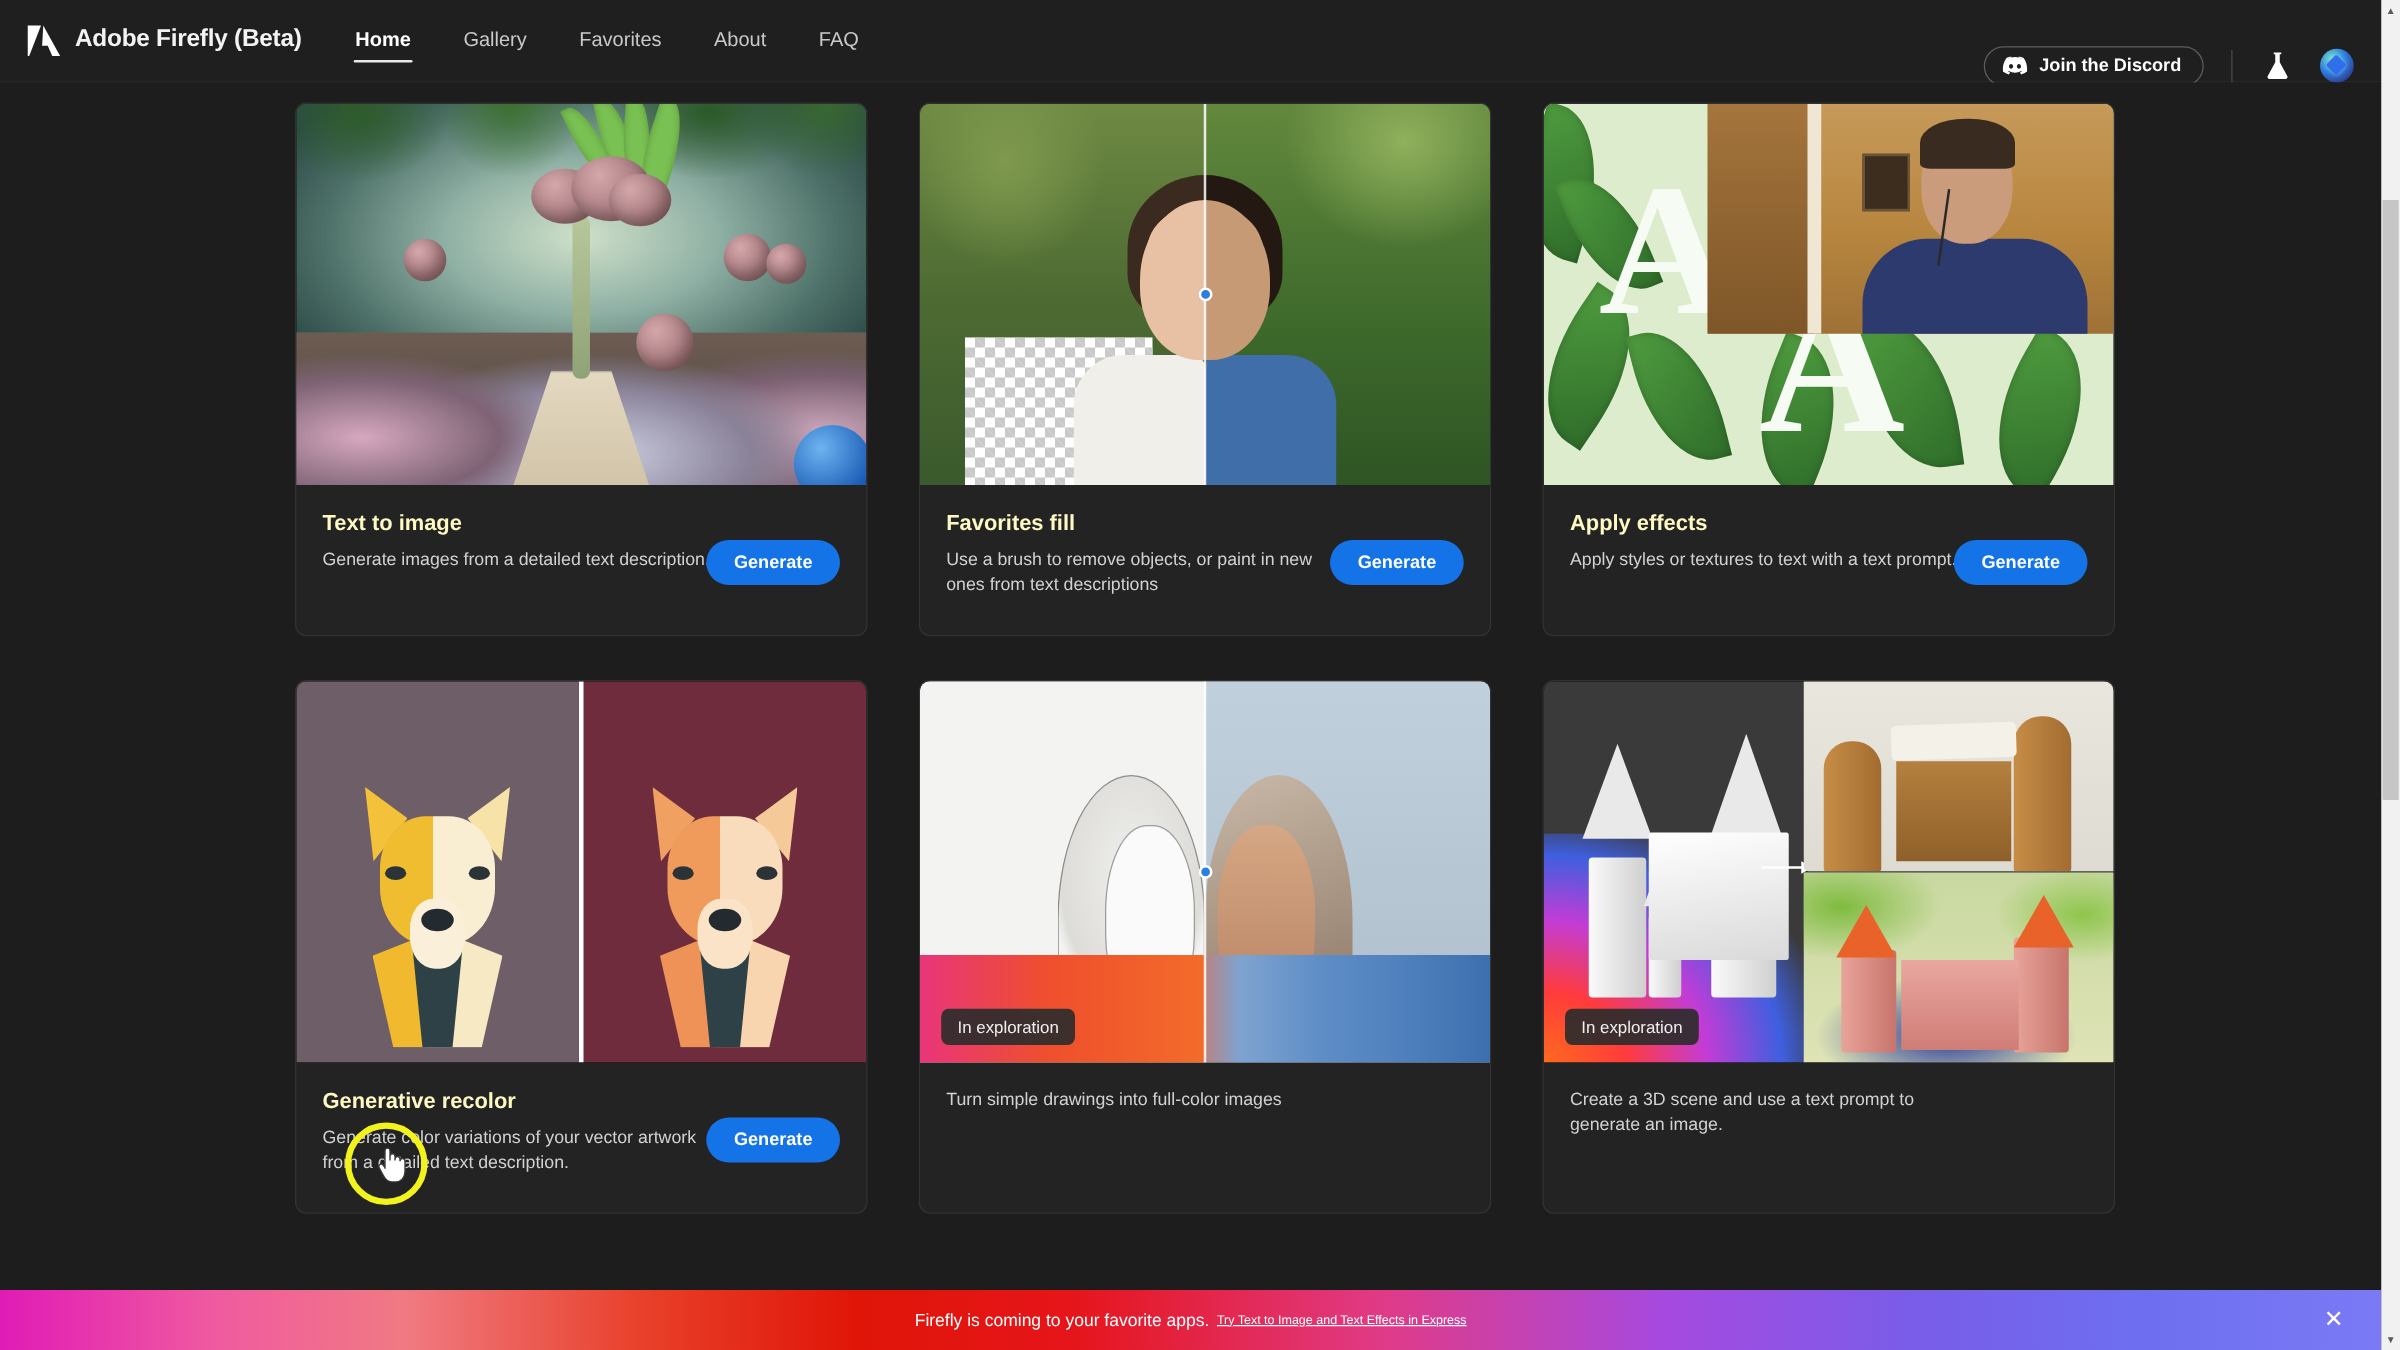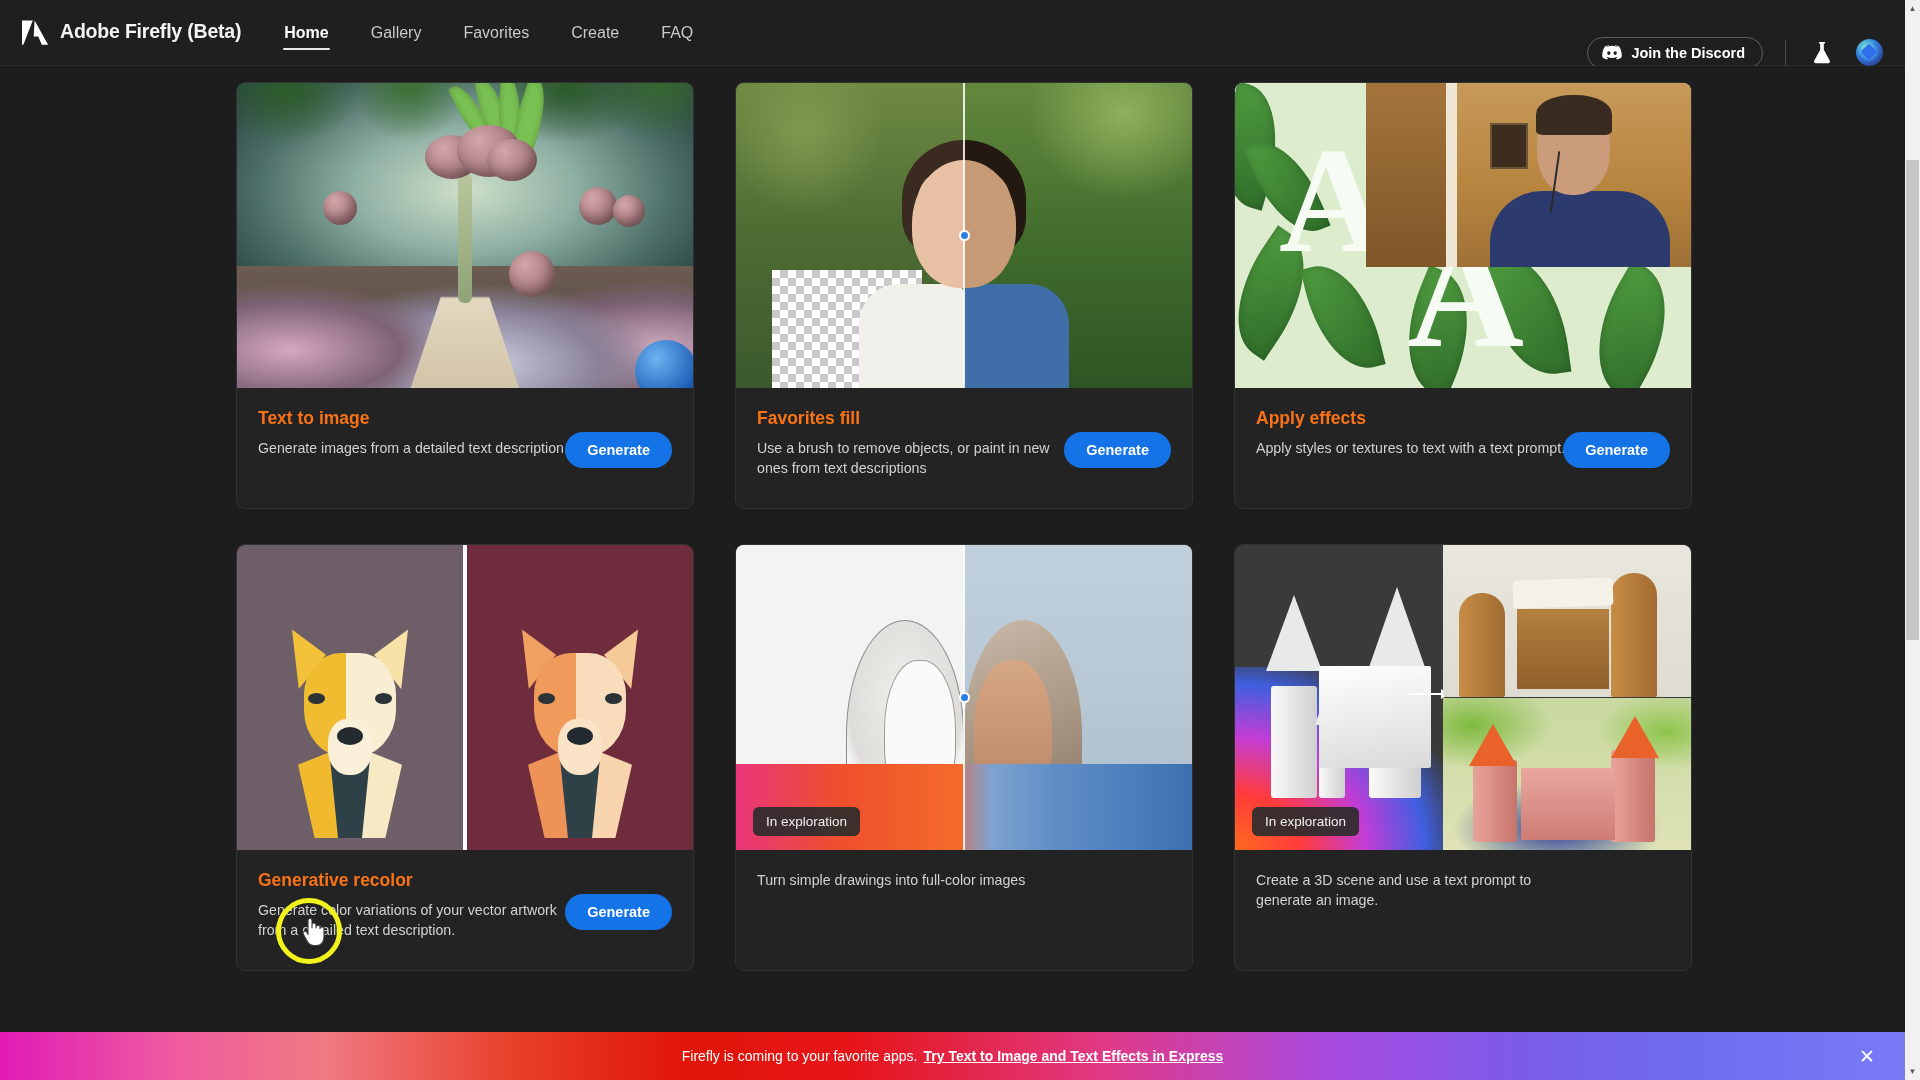--- a/index.html
+++ b/index.html
@@ -72,21 +72,21 @@
     background: #232323; border: 1px solid #323232; border-radius: 9px;
     overflow: hidden; display: flex; flex-direction: column;
     width: 458px; height: 427px; position: relative;
   }
   .card-media {
     height: 305px; width: 100%; position: relative; overflow: hidden;
     background: #111;
   }
   .card-body { padding: 20px 21px 0 21px; position: relative; flex: 1; }
   .card-title {
-    color: #f97316; font-size: 17.5px; font-weight: bold; margin-bottom: 9px;
+    color: #fef9c3; font-size: 17.5px; font-weight: bold; margin-bottom: 9px;
   }
   .card-desc {
     color: #d2d2d2; font-size: 14.2px; line-height: 1.42; max-width: 310px;
   }
   .gen-btn {
     position: absolute; right: 21px; top: 44px;
     background: #1473e6; color: #fff; font-size: 14.5px; font-weight: bold;
     border: none; border-radius: 18px; padding: 10px 22px; cursor: pointer;
     white-space: nowrap;
   }
@@ -406,22 +406,22 @@
   .banner {
     position: absolute; left: 0; bottom: 0; width: 1905px; height: 48px;
     background: linear-gradient(90deg,
       #e01bb6 0%, #f05aa0 9%, #f07a82 17%, #e8402a 27%,
       #e01508 36%, #e6151a 45%, #e03a86 58%,
       #a64ae0 70%, #7a5ce8 80%, #6d6ff0 90%, #7b7af5 100%);
     display: flex; align-items: center; justify-content: center;
   }
   .banner-text { color: #ffffff; font-size: 14px; }
   .banner-link {
-    color: #ffffff; font-size: 14px; text-decoration: underline; margin-left: 6px;
-    cursor: pointer; font-weight: bold;
+    color: #ffffff; font-size: 10px; text-decoration: underline; margin-left: 6px;
+    cursor: pointer; font-weight: normal;
   }
   .banner-close {
     position: absolute; right: 30px; top: 50%; transform: translateY(-50%);
     color: #fff; font-size: 19px; cursor: pointer; line-height: 1;
   }
 
   
   .scrollbar {
     position: absolute; right: 0; top: 0; width: 15px; height: 1080px;
     background: #f1f1f1; z-index: 60;
@@ -447,21 +447,21 @@
       <polygon points="0,0 12,0 1.5,27 0,27" fill="#ffffff"></polygon>
       <polygon points="14,0 29,27 22,27 18,18 13,18" fill="#ffffff"></polygon>
     </svg>
     <div class="brand-title">Adobe Firefly (Beta)</div>
   </div>
 
   <nav class="nav">
     <div class="nav-item active">Home</div>
     <div class="nav-item">Gallery</div>
     <div class="nav-item">Favorites</div>
-    <div class="nav-item">Create</div>
+    <div class="nav-item">About</div>
     <div class="nav-item">FAQ</div>
   </nav>
 
   <div class="header-right">
     <div class="discord-btn">
       <svg width="20" height="15" viewBox="0 0 24 18">
         <path fill="#ffffff" d="M20.3 1.6A19 19 0 0 0 15.7.3l-.3.6c1.6.4 2.9 1 4.1 1.8a16.6 16.6 0 0 0-15 0C5.7 1.9 7 1.3 8.6.9L8.3.3A19 19 0 0 0 3.7 1.6C.8 6 0 10.3.4 14.6a19 19 0 0 0 5.7 2.9l1.2-1.9c-.7-.3-1.3-.6-1.9-1l.5-.4a13.6 13.6 0 0 0 12.2 0l.5.4c-.6.4-1.2.7-1.9 1l1.2 1.9a19 19 0 0 0 5.7-2.9c.5-5-.8-9.2-3.3-13zM8.2 12c-1.1 0-2-1-2-2.3s.9-2.3 2-2.3 2 1 2 2.3-.9 2.3-2 2.3zm7.6 0c-1.1 0-2-1-2-2.3s.9-2.3 2-2.3 2 1 2 2.3-.9 2.3-2 2.3z"></path>
       </svg>
       <span>Join the Discord</span>
     </div>

